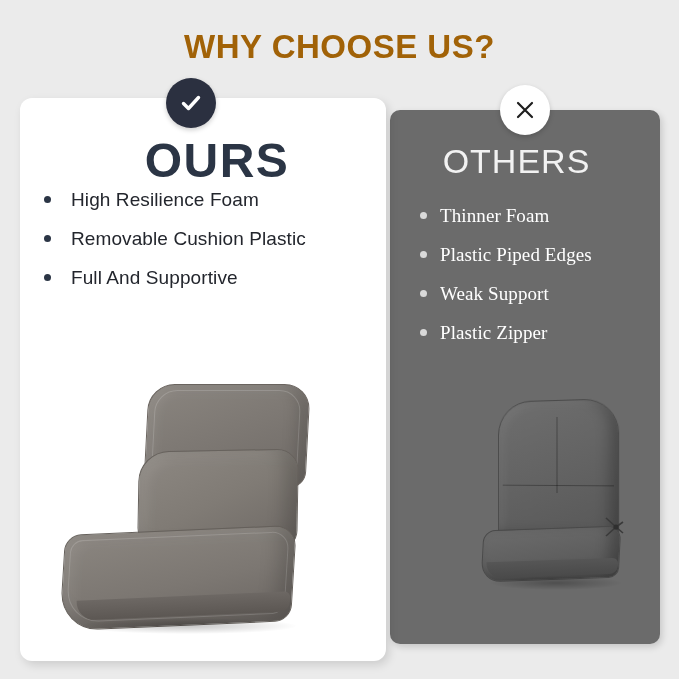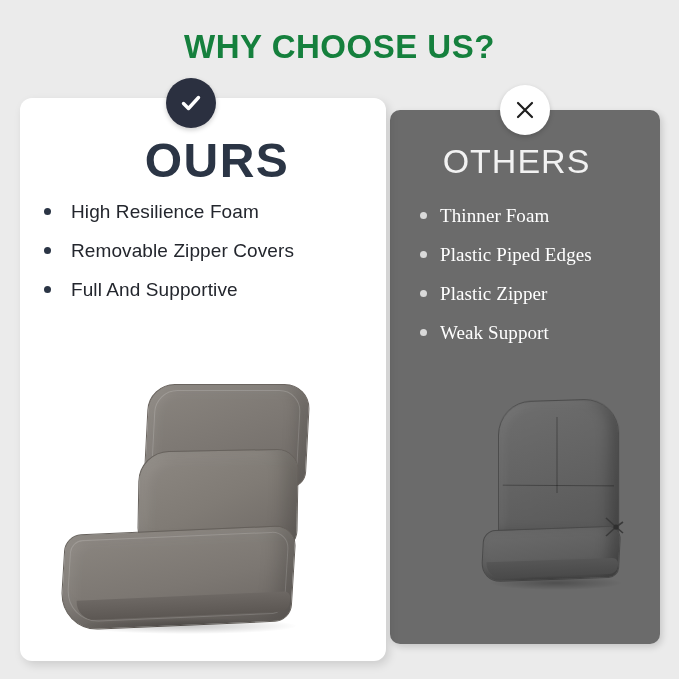--- a/index.html
+++ b/index.html
@@ -12,21 +12,21 @@
   }
 
   
   .page-title{
     position:absolute;
     top:28px; left:0; width:679px;
     text-align:center;
     font-size:33px;
     font-weight:bold;
     letter-spacing:0.5px;
-    color:#15803d;
+    color:#a16207;
   }
 
   
   .compare-area{
     position:absolute;
     top:0; left:0; width:679px; height:679px;
   }
 
   
   .panel-others{
@@ -89,21 +89,21 @@
     color:#f2f2f2;
     z-index:6;
   }
 
   
   .list{
     position:absolute;
     z-index:6;
     list-style:none;
   }
-  .list-ours{ left:44px; top:192px; width:330px;text-align:right; }
+  .list-ours{ left:44px; top:180px; width:330px;text-align:right; }
   .list-others{ left:420px; top:196px; width:240px;font-family:Liberation Serif, serif; }
 
   .list li{
     display:flex;
     align-items:center;
     height:39px;
     white-space:nowrap;
   }
   .dot{
     width:7px; height:7px; border-radius:50%;
@@ -293,44 +293,44 @@
   <div class="heading-ours">OURS</div>
   <div class="heading-others">OTHERS</div>
 
   <ul class="list list-ours">
     <li>
       <span class="dot"></span>
       <span class="item-text">High Resilience Foam</span>
     </li>
     <li>
       <span class="dot"></span>
-      <span class="item-text">Removable Zipper Covers</span>
+      <span class="item-text">Removable Cushion Plastic</span>
     </li>
     <li>
       <span class="dot"></span>
       <span class="item-text">Full And Supportive</span>
     </li>
   </ul>
 
   <ul class="list list-others">
     <li>
       <span class="dot"></span>
       <span class="item-text">Thinner Foam</span>
     </li>
     <li>
       <span class="dot"></span>
       <span class="item-text">Plastic Piped Edges</span>
     </li>
     <li>
       <span class="dot"></span>
+      <span class="item-text">Weak Support</span>
+    </li>
+    <li>
+      <span class="dot"></span>
       <span class="item-text">Plastic Zipper</span>
-    </li>
-    <li>
-      <span class="dot"></span>
-      <span class="item-text">Weak Support</span>
     </li>
   </ul>
 
   <div class="badge badge-check">
     <span>
       <svg width="26" height="26" viewBox="0 0 26 26">
         <path d="M5.5 13.5 L10.5 18.5 L20.5 7.5" stroke="#ffffff" stroke-width="3.4" fill="none" stroke-linecap="round" stroke-linejoin="round"></path>
       </svg>
     </span>
   </div>

